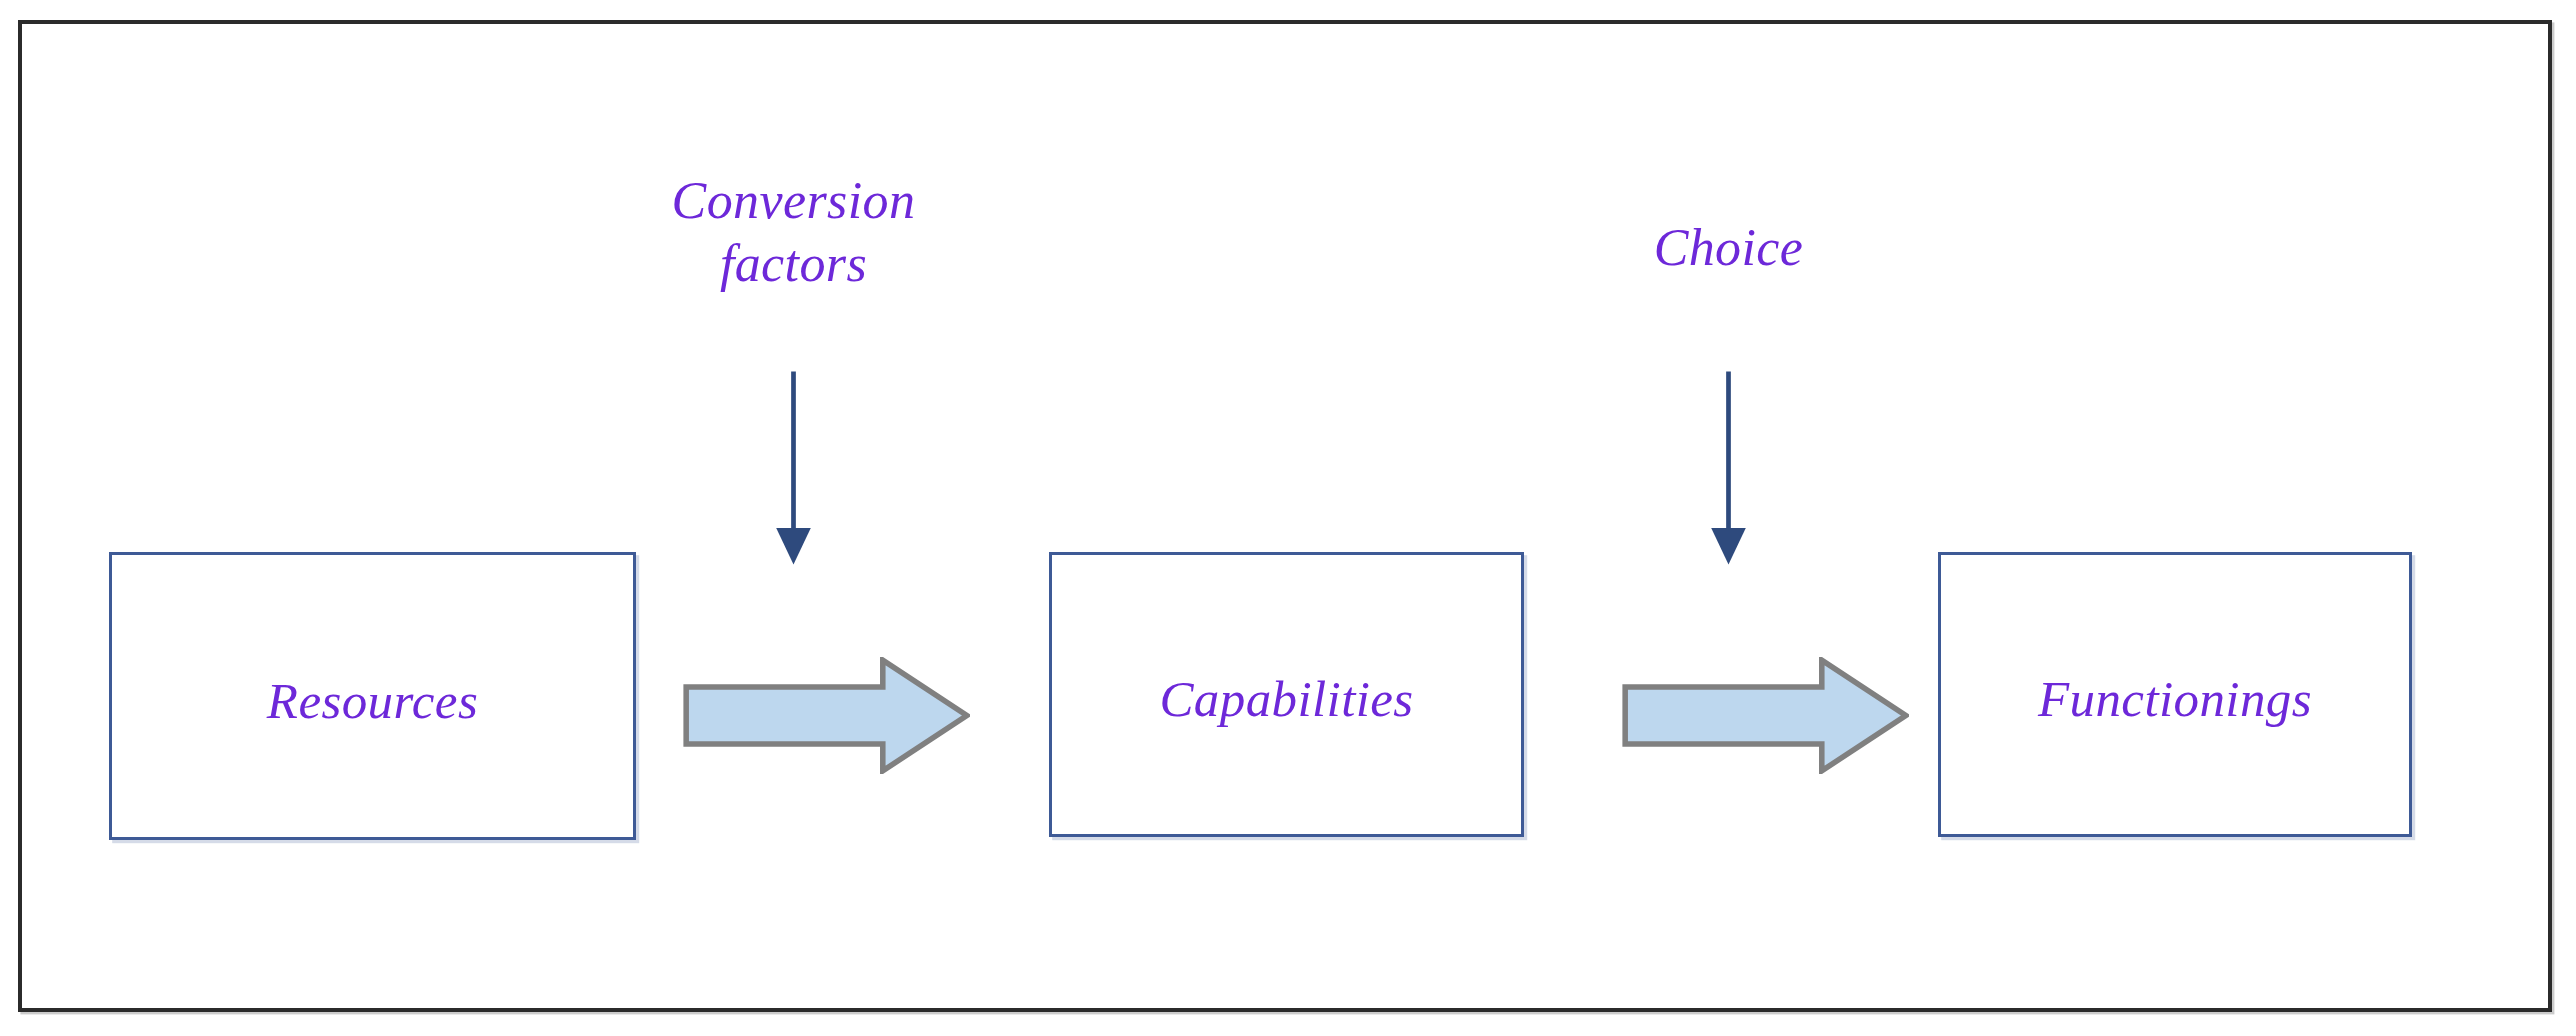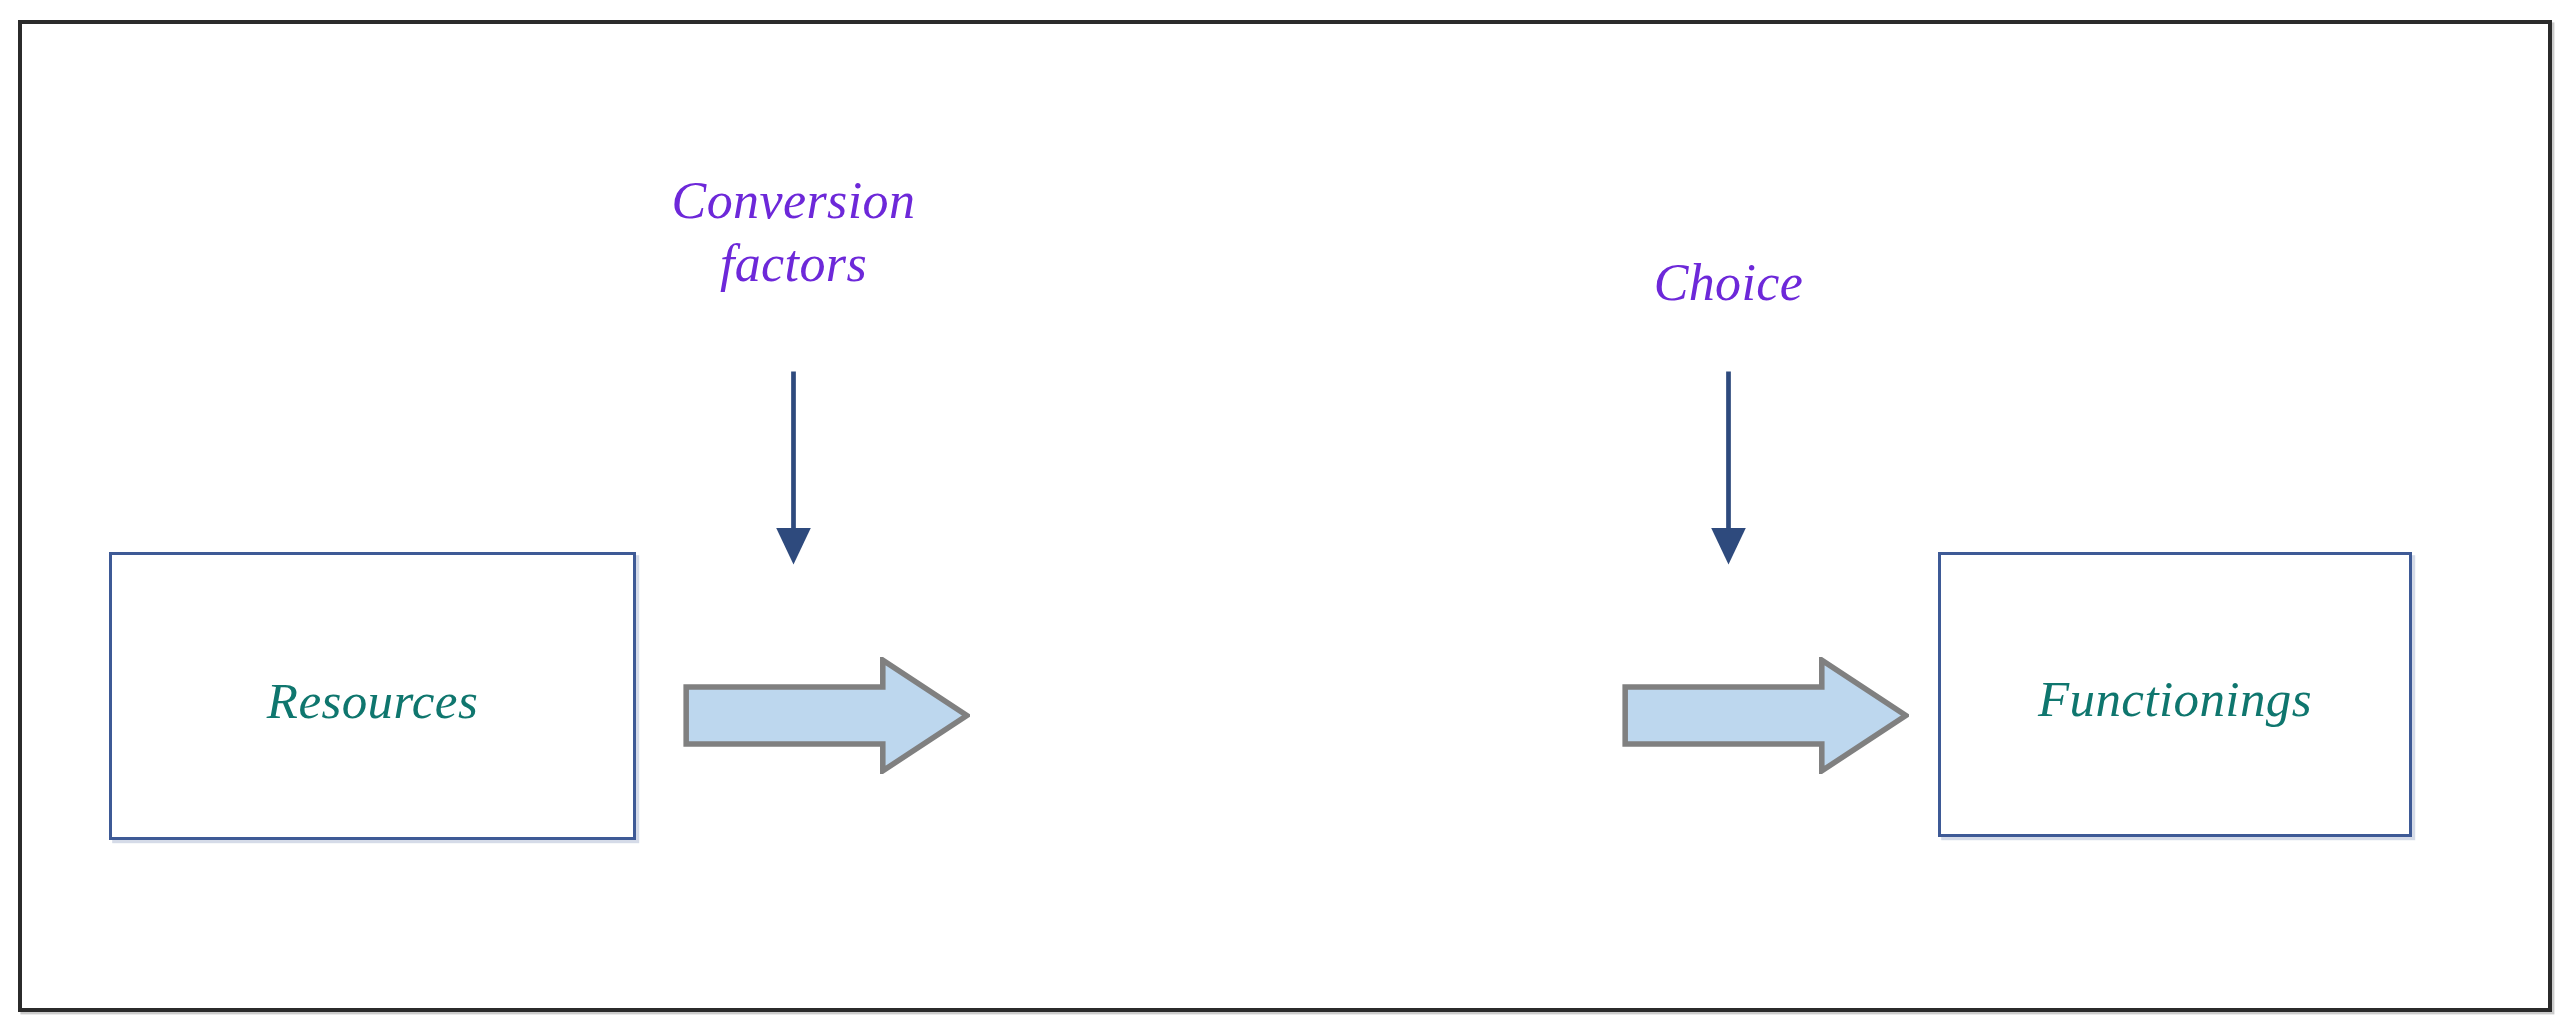--- a/index.html
+++ b/index.html
@@ -43,21 +43,21 @@
     display: flex;
     align-items: center;
     justify-content: center;
     box-shadow: 3.2px 3.2px 0 0 rgba(62,90,150,0.22);
   }
   .concept-box .box-label {
     font-family: "Liberation Serif", "DejaVu Serif", serif;
     font-style: italic;
     font-size: 51px;
     line-height: 1;
-    color: #0f766e;
+    color: #6d28d9;
     white-space: nowrap;
     transform: translateY(4.8px);
     letter-spacing: 0.4px;
   }
 
   #box-resources    { left: 105px;  top: 548px; width: 527px; height: 288px; }
   #box-capabilities { left: 1046px; top: 548px; width: 475px; height: 285px; }
   #box-functionings { left: 1934px; top: 548px; width: 474px; height: 285px; }
 
   
@@ -112,20 +112,23 @@
     <div class="concept-box" id="box-resources" style="left:87px; top:528px;">
       <span class="box-label">Resources</span>
     </div>
 
     <div class="block-arrow" id="block-arrow-1" style="left:661px; top:633px;">
       <svg viewBox="0 0 362 148" preserveAspectRatio="none">
         <polygon points="4,38 252,38 252,4 358,74 252,144 252,110 4,110" fill="#BDD7EE" stroke="#808080" stroke-width="7" stroke-linejoin="miter"></polygon>
       </svg>
     </div>
 
+    <div class="concept-box" id="box-capabilities" style="left:1027px; top:528px;">
+      <span class="box-label">Capabilities</span>
+    </div>
 
     <div class="block-arrow" id="block-arrow-2" style="left:1600px; top:633px;">
       <svg viewBox="0 0 362 148" preserveAspectRatio="none">
         <polygon points="4,38 252,38 252,4 358,74 252,144 252,110 4,110" fill="#BDD7EE" stroke="#808080" stroke-width="7" stroke-linejoin="miter"></polygon>
       </svg>
     </div>
 
     <div class="concept-box" id="box-functionings" style="left:1916px; top:528px;text-align:right;">
       <span class="box-label">Functionings</span>
     </div>
@@ -133,21 +136,21 @@
     <div class="annotation-label" id="label-conversion-factors" style="left:534px; top:145px;">Conversion
 factors</div>
 
     <div class="thin-arrow" id="thin-arrow-conversion" style="left:744px; top:346px;">
       <svg viewBox="0 0 70 248" preserveAspectRatio="none">
         <line x1="35" y1="2" x2="35" y2="212" stroke="#2E4A7D" stroke-width="6"></line>
         <polygon points="35,246 13,200 57,200" fill="#2E4A7D"></polygon>
       </svg>
     </div>
 
-    <div class="annotation-label" id="label-choice" style="left:1469px; top:227px;text-align:center;">Choice</div>
+    <div class="annotation-label" id="label-choice" style="left:1469px; top:192px;text-align:center;">Choice</div>
 
     <div class="thin-arrow" id="thin-arrow-choice" style="left:1679px; top:346px;">
       <svg viewBox="0 0 70 248" preserveAspectRatio="none">
         <line x1="35" y1="2" x2="35" y2="212" stroke="#2E4A7D" stroke-width="6"></line>
         <polygon points="35,246 13,200 57,200" fill="#2E4A7D"></polygon>
       </svg>
     </div>
 
   </div>
 </div>

